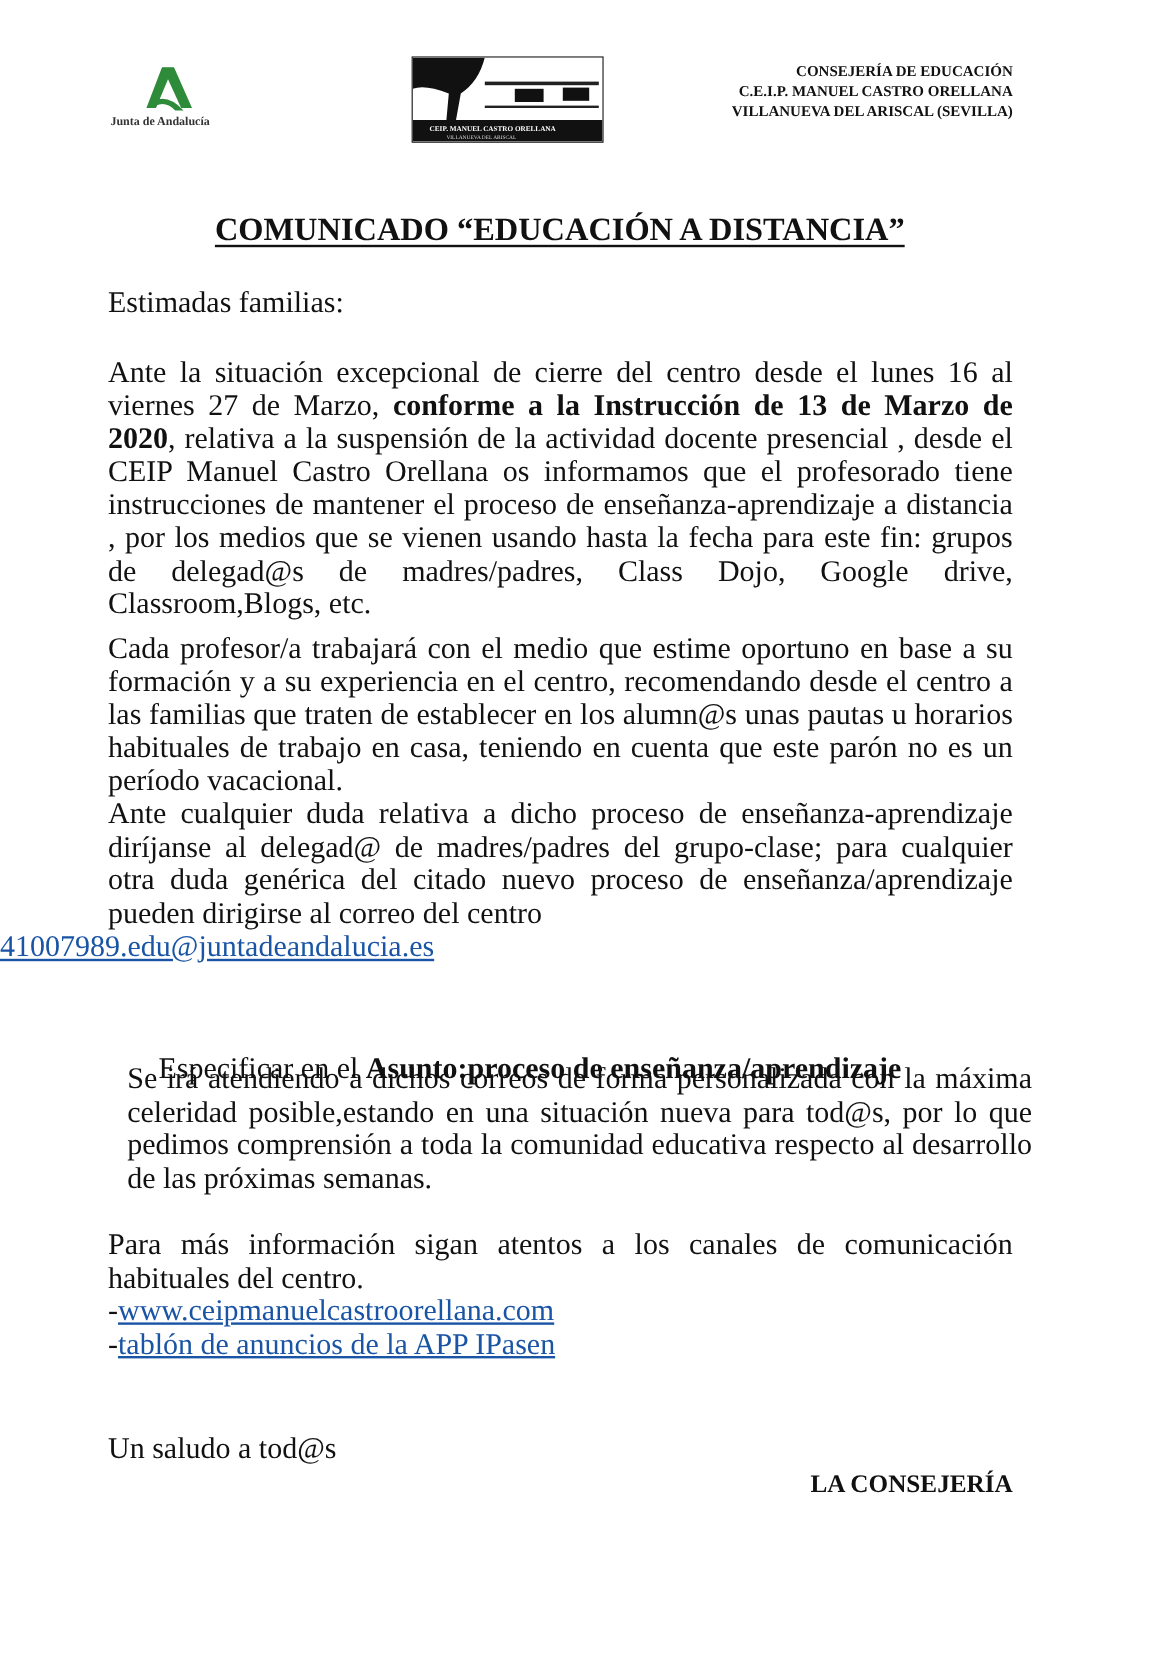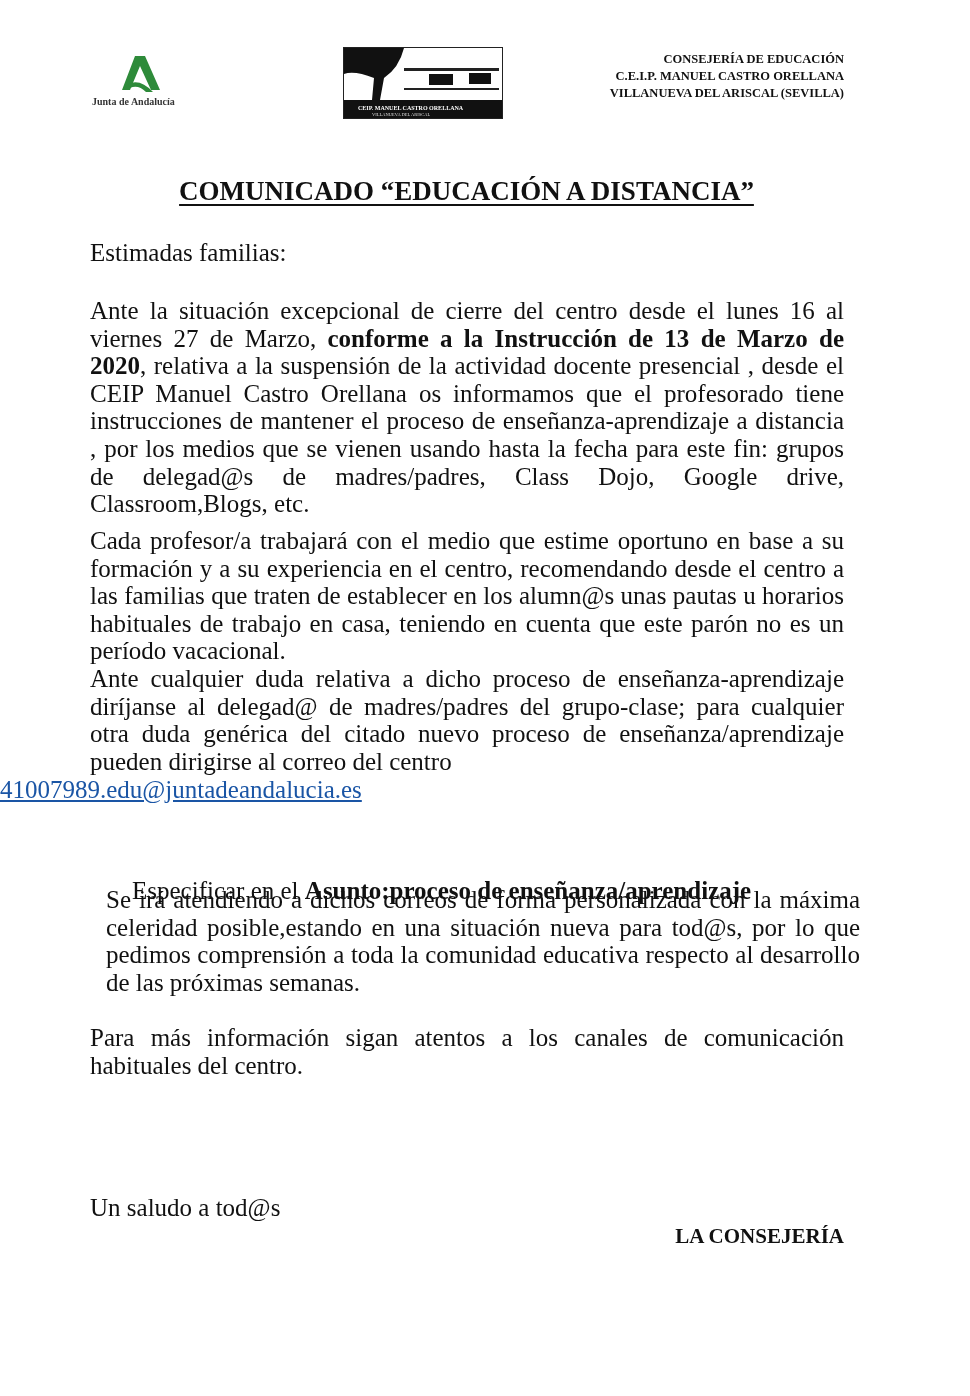--- a/index.html
+++ b/index.html
@@ -69,17 +69,19 @@
 
 <div class="abs txt" style="top:877px;margin-left:42px;">
   <span>Especificar en el </span><span class="b">Asunto:proceso de enseñanza/aprendizaje</span>
 </div>
 
 <div class="abs txt" style="top:886px;margin-left:16px;">Se irá atendiendo a dichos correos de forma personalizada con la máxima celeridad posible,estando en una situación nueva para tod@s, por lo que pedimos comprensión a toda la comunidad educativa respecto al desarrollo de las próximas semanas.</div>
 
 <div class="abs txt" style="top:1024px;">Para más información sigan atentos a los canales de comunicación habituales del centro.</div>
 
 <div class="abs txt" style="top:1079px;">
+  <div><span>-</span><span class="link">www.ceipmanuelcastroorellana.com</span></div>
+  <div><span>-</span><span class="link">tablón de anuncios de la APP IPasen</span></div>
 </div>
 
 <div class="abs txt" style="top:1194px;">Un saludo a tod@s</div>
 
 <div class="abs sig">LA CONSEJERÍA</div>
 
 </body></html>

